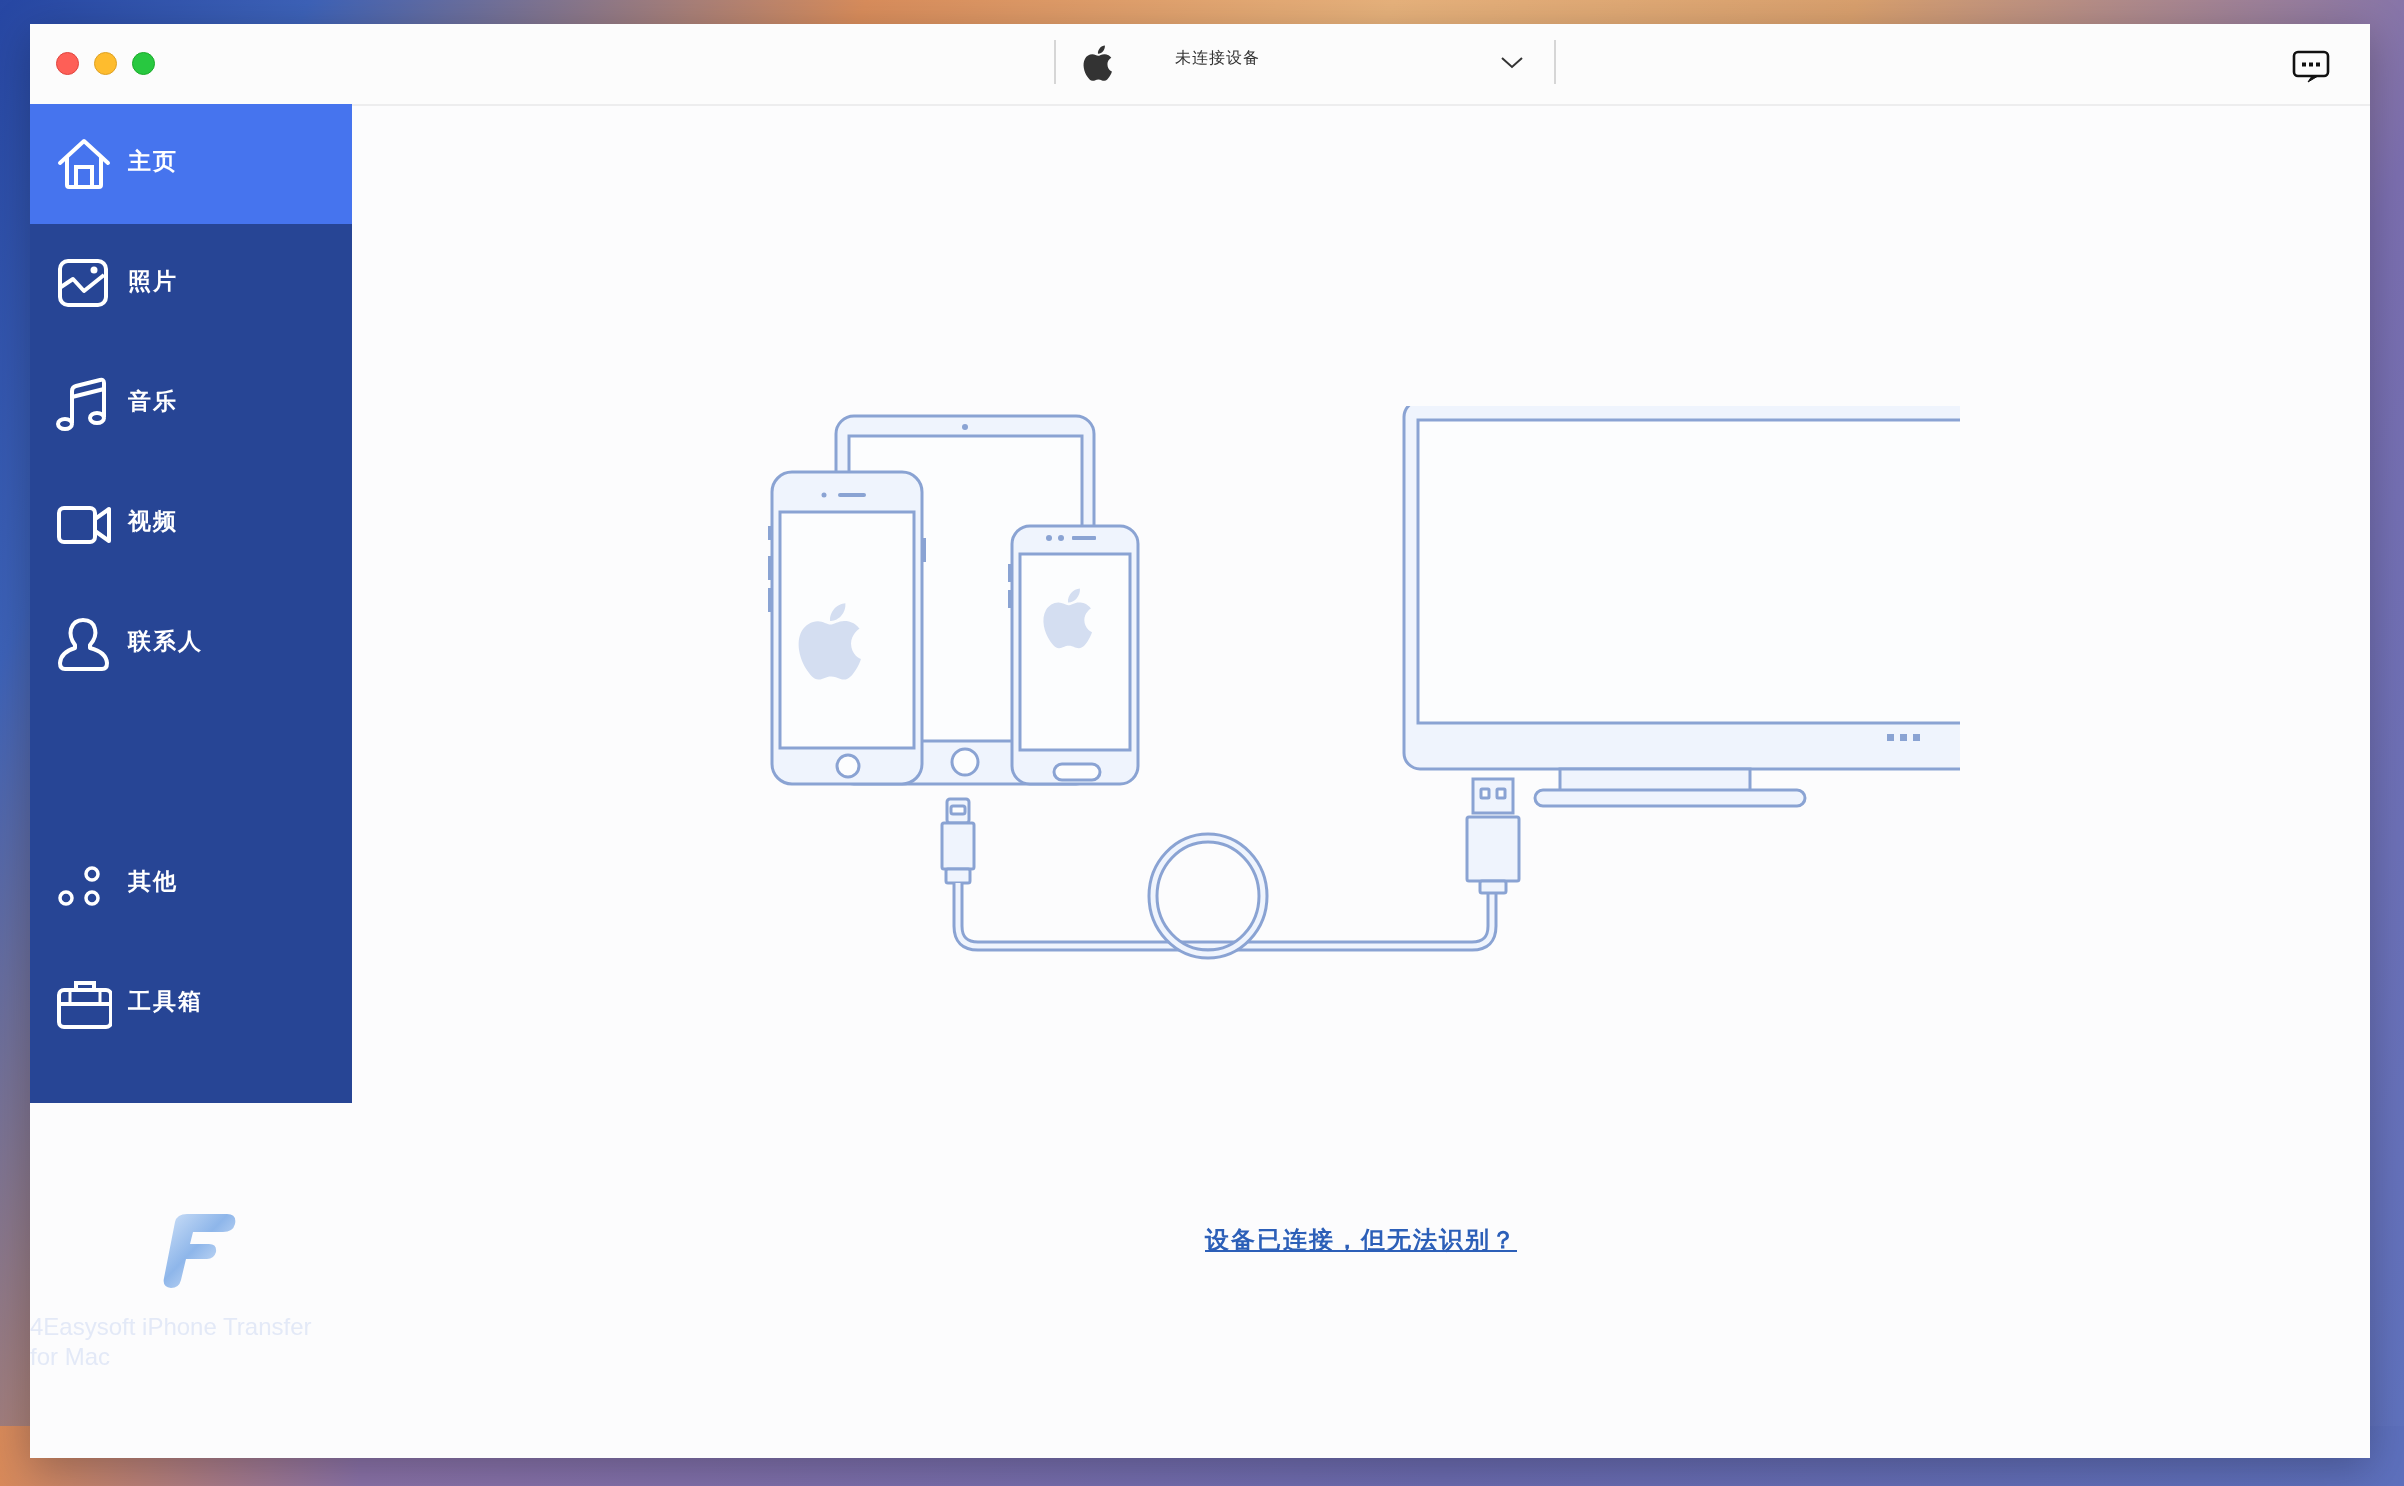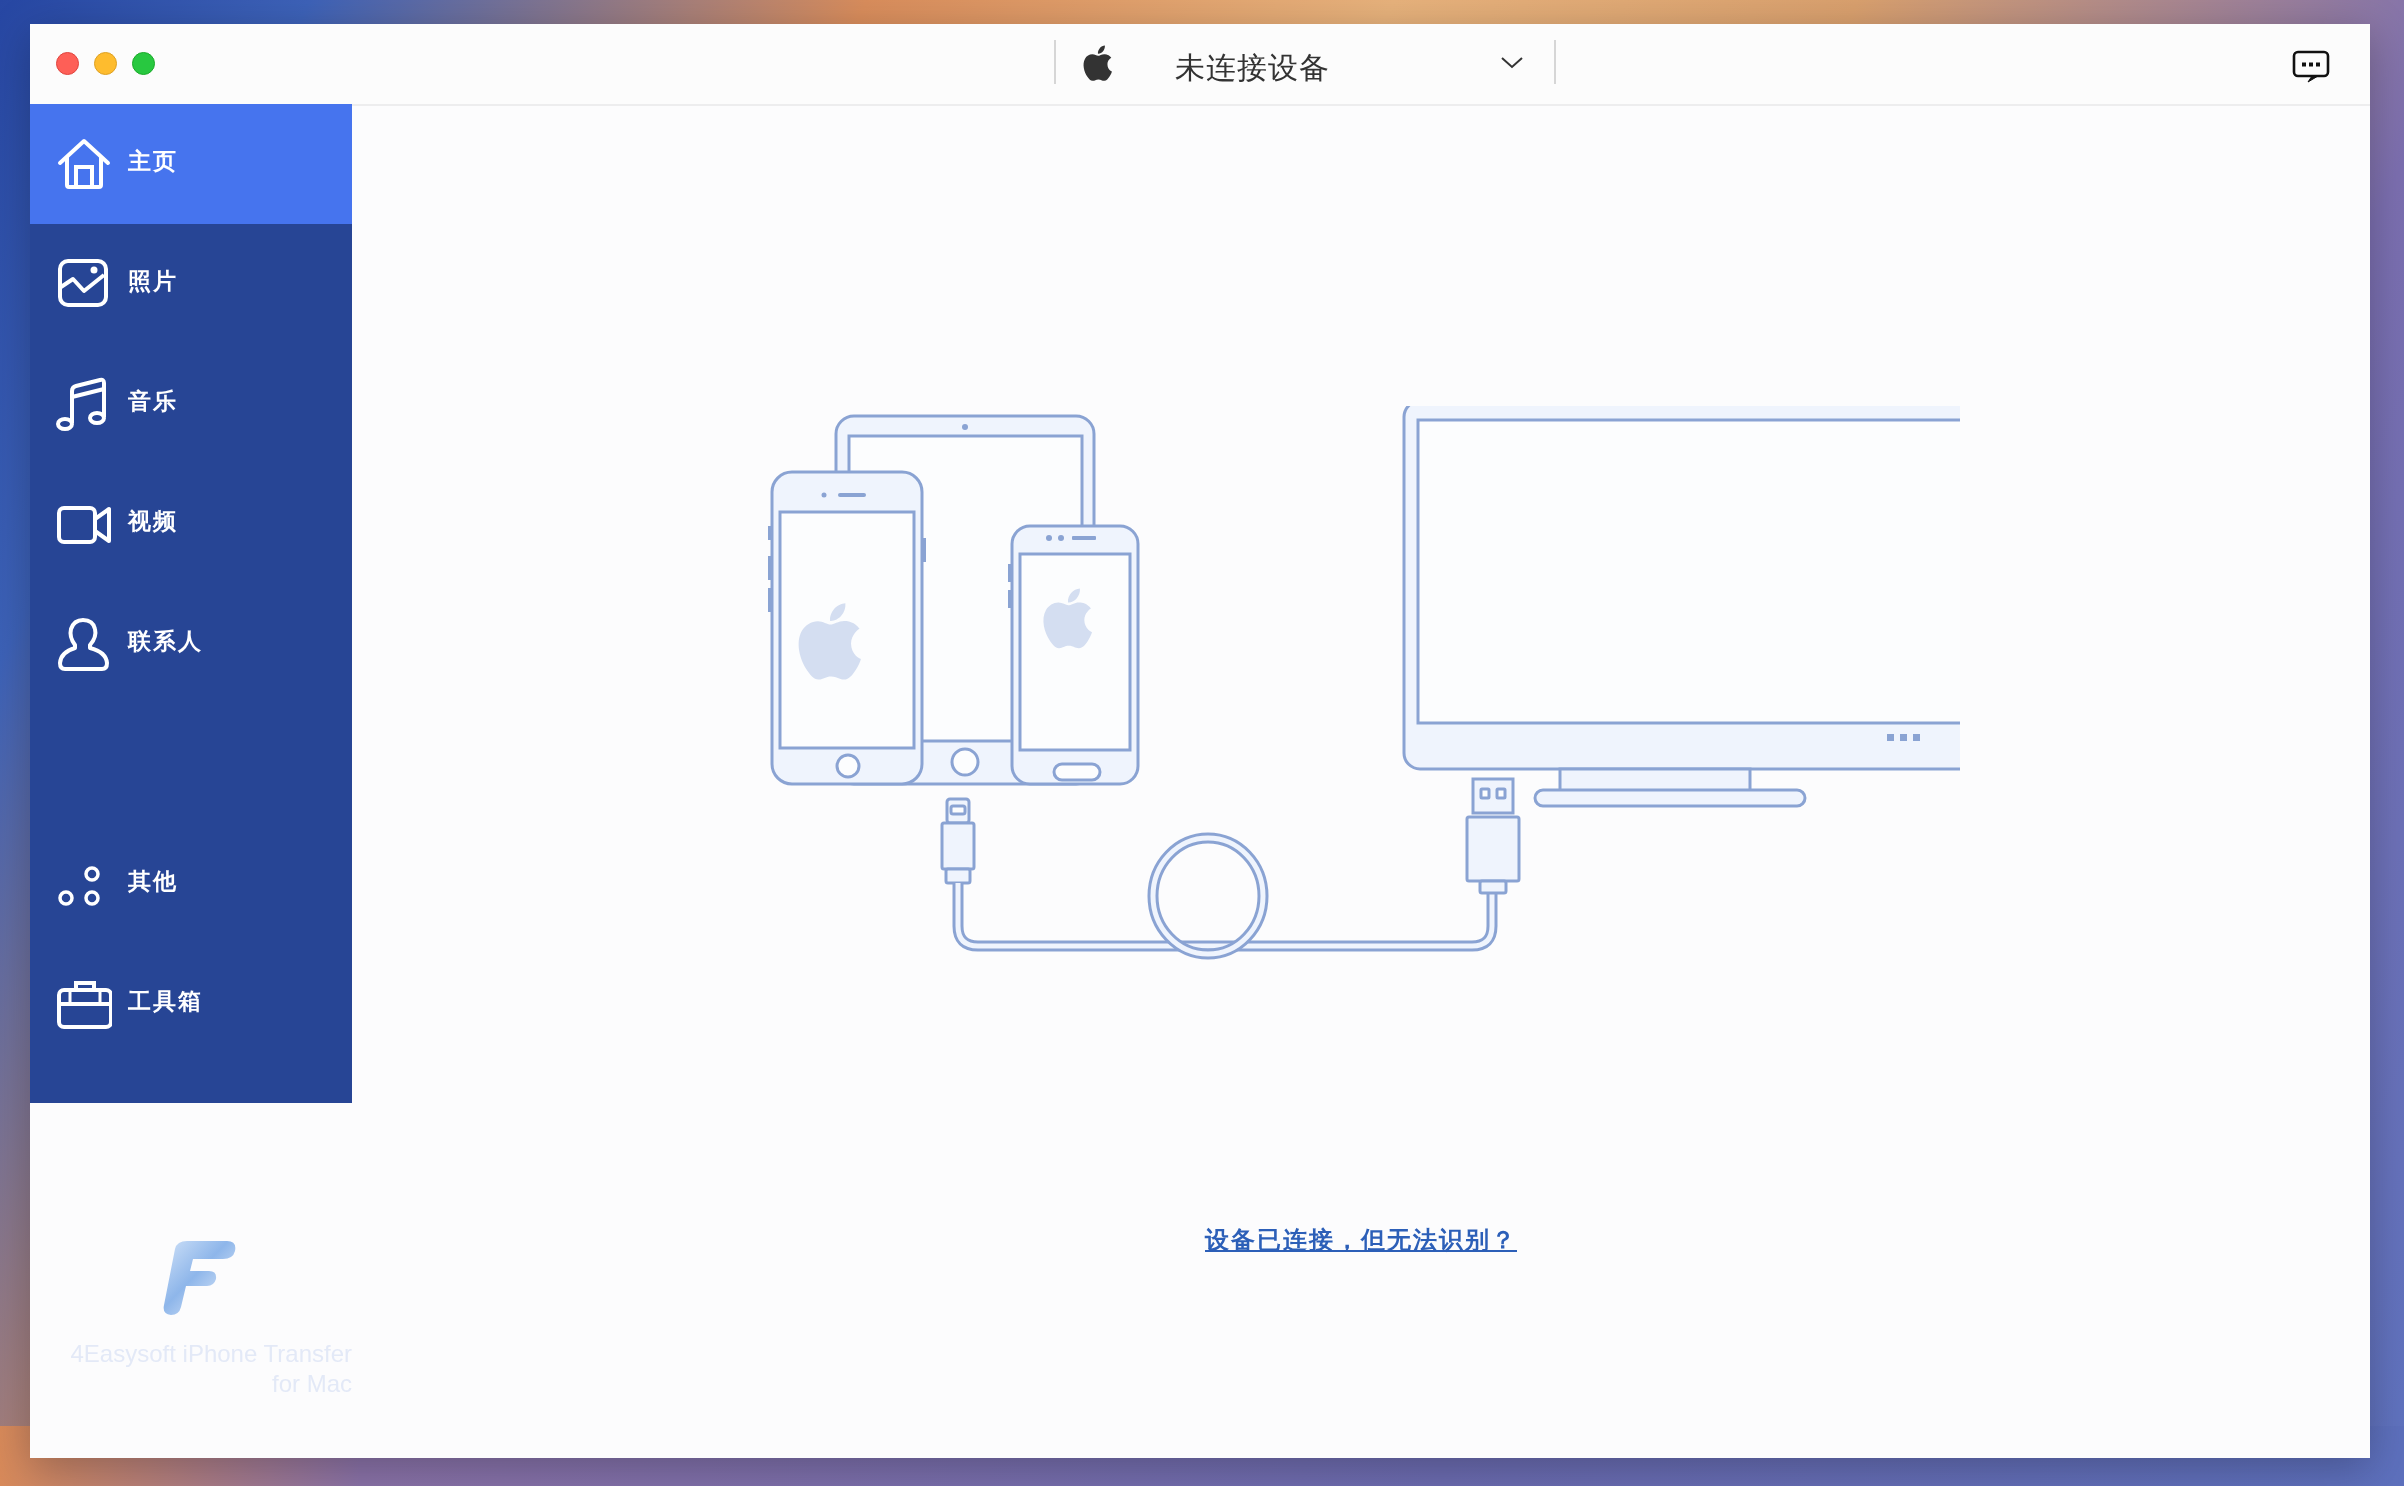--- a/index.html
+++ b/index.html
@@ -24,37 +24,37 @@
   .traffic { position:absolute; top:28px; width:23px; height:23px; border-radius:50%; box-sizing:border-box; }
   .traffic.red { left:26px; background:#fe5f57; border:1px solid #e0443e; }
   .traffic.yellow { left:64px; background:#febc2e; border:1px solid #dea123; }
   .traffic.green { left:102px; background:#28c840; border:1px solid #1aab29; }
 
   .device-select {
     position:absolute; left:1024px; top:16px; width:498px; height:44px;
     border-left:2px solid #d6d6d6; border-right:2px solid #d6d6d6;
   }
   .device-select .apple { position:absolute; left:24px; top:4px; width:34px; height:38px; }
-  .device-select .label { position:absolute; left:119px; top:8px; font-size:30px; color:#333; letter-spacing:1px; }
+  .device-select .label { position:absolute; left:119px; top:8px; font-size:16px; color:#333; letter-spacing:1px; }
   .device-select .chevron { position:absolute; left:443px; top:12px; width:26px; height:20px; }
   .chat-btn { position:absolute; left:2261px; top:22px; width:40px; height:40px; cursor:pointer; }
 
   .sidebar {
     position:absolute; left:0; top:80px; width:322px; height:999px;
     background:#274595;
   }
   .nav-item {
     position:absolute; left:0; width:322px; height:120px; cursor:pointer;
   }
   .nav-item.active { background:#4674ee; }
   .nav-item .icon { position:absolute; left:26px; top:33px; width:56px; height:56px; }
   .nav-item .label {
     position:absolute; left:98px; top:42px; font-size:23px; color:#fff; font-weight:bold; letter-spacing:2px;
   }
-  .brand { position:absolute; left:0; top:1135px; width:322px; text-align:right; }
+  .brand { position:absolute; left:0; top:1108px; width:322px; text-align:left; }
   .brand .logo { width:100px; height:80px; display:block; margin:0 auto; }
   .brand .name { color:#e3e9f7; font-size:24px; line-height:30px; margin-top:20px; }
 
   .main { position:absolute; left:322px; top:82px; right:0; bottom:0; background:#fcfcfd; }
   .main-title {
     position:absolute; left:0; right:0; top:200px; text-align:center;
     font-size:30px; font-weight:bold; color:#3a3a3a; letter-spacing:2px;
   }
   .illustration { position:absolute; left:408px; top:300px; width:1200px; height:580px; }
   .help-link {

